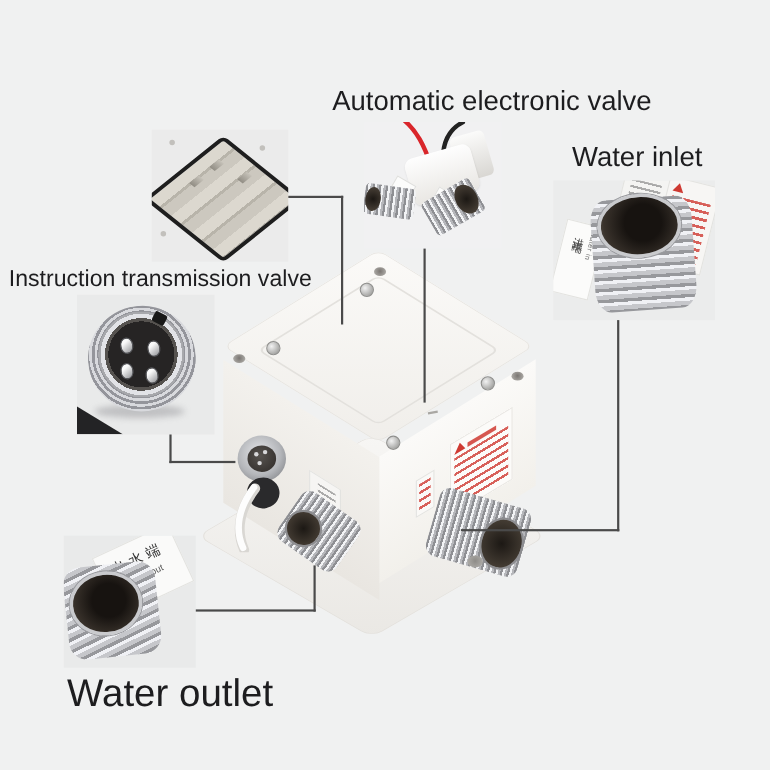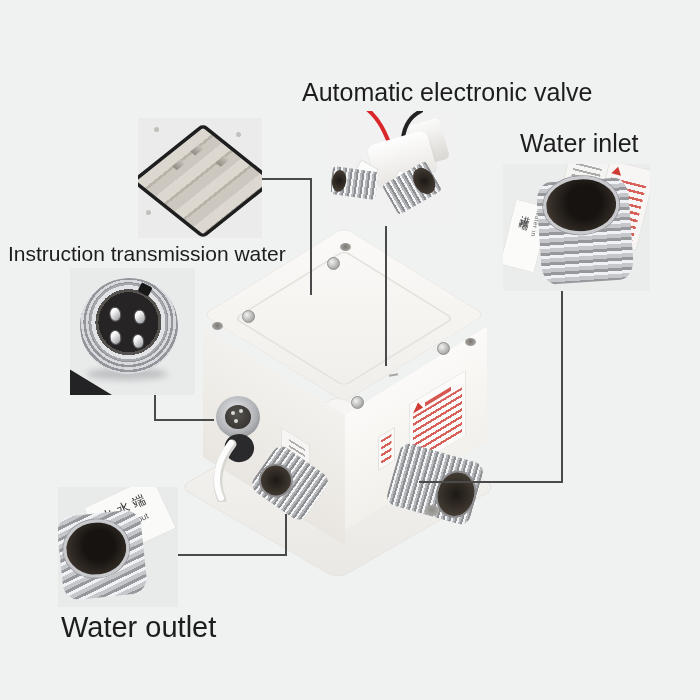--- a/index.html
+++ b/index.html
@@ -6,21 +6,21 @@
   .stage{position:relative;width:700px;height:700px;background:#f0f1f1;overflow:hidden;
          font-family:"Liberation Sans",sans-serif;color:#1d1d1f;}
   .abs{position:absolute;}
 
   
   .callout-label{position:absolute;white-space:nowrap;color:#1d1d1f;}
   .lbl-battery{left:131px;top:82px;font-size:24px;}
   .lbl-valve{left:302px;top:78px;font-size:25px;}
   .lbl-inlet{left:520px;top:129px;font-size:25px;}
   .lbl-jack{left:8px;top:242px;font-size:21px;}
-  .lbl-outlet{left:61px;top:611px;font-size:29px;}
+  .lbl-outlet{left:61px;top:611px;font-size:35px;}
 
   
   .seg{position:absolute;background:#4a4a4a;}
   .seg.h{height:2px;} .seg.v{width:2px;}
 
   
   .photo{position:absolute;overflow:hidden;}
   .ph-battery{left:138px;top:118px;width:124px;height:120px;background:#ebebeb;}
   .ph-valve{left:331px;top:111px;width:125px;height:115px;background:#f1f1f2;}
   .ph-inlet{left:503px;top:164px;width:147px;height:127px;background:#ebecec;}
@@ -242,16 +242,16 @@
       <div style="font-size:13px;letter-spacing:4px;color:#333;">出水端</div>
       <div style="font-size:8.5px;color:#555;margin-top:2px;">water out</div>
     </div>
     <div class="abs" style="left:2px;top:26px;width:84px;height:84px;border-radius:16px;transform:rotate(-6deg);background:repeating-linear-gradient(160deg,#97989c 0 3px,#f0f1f5 3px 6px,#c6c7cb 6px 10px);">
       <div class="bore" style="left:4px;top:6px;width:60px;height:52px;"></div>
     </div>
   </div>
 
   <div class="callout-label lbl-valve">Automatic electronic valve</div>
   <div class="callout-label lbl-inlet">Water inlet</div>
-  <div class="callout-label lbl-jack">Instruction transmission water</div>
+  <div class="callout-label lbl-jack">Instruction transmission valve</div>
   <div class="callout-label lbl-outlet">Water outlet</div>
 
 </div>
 
 </body></html>

